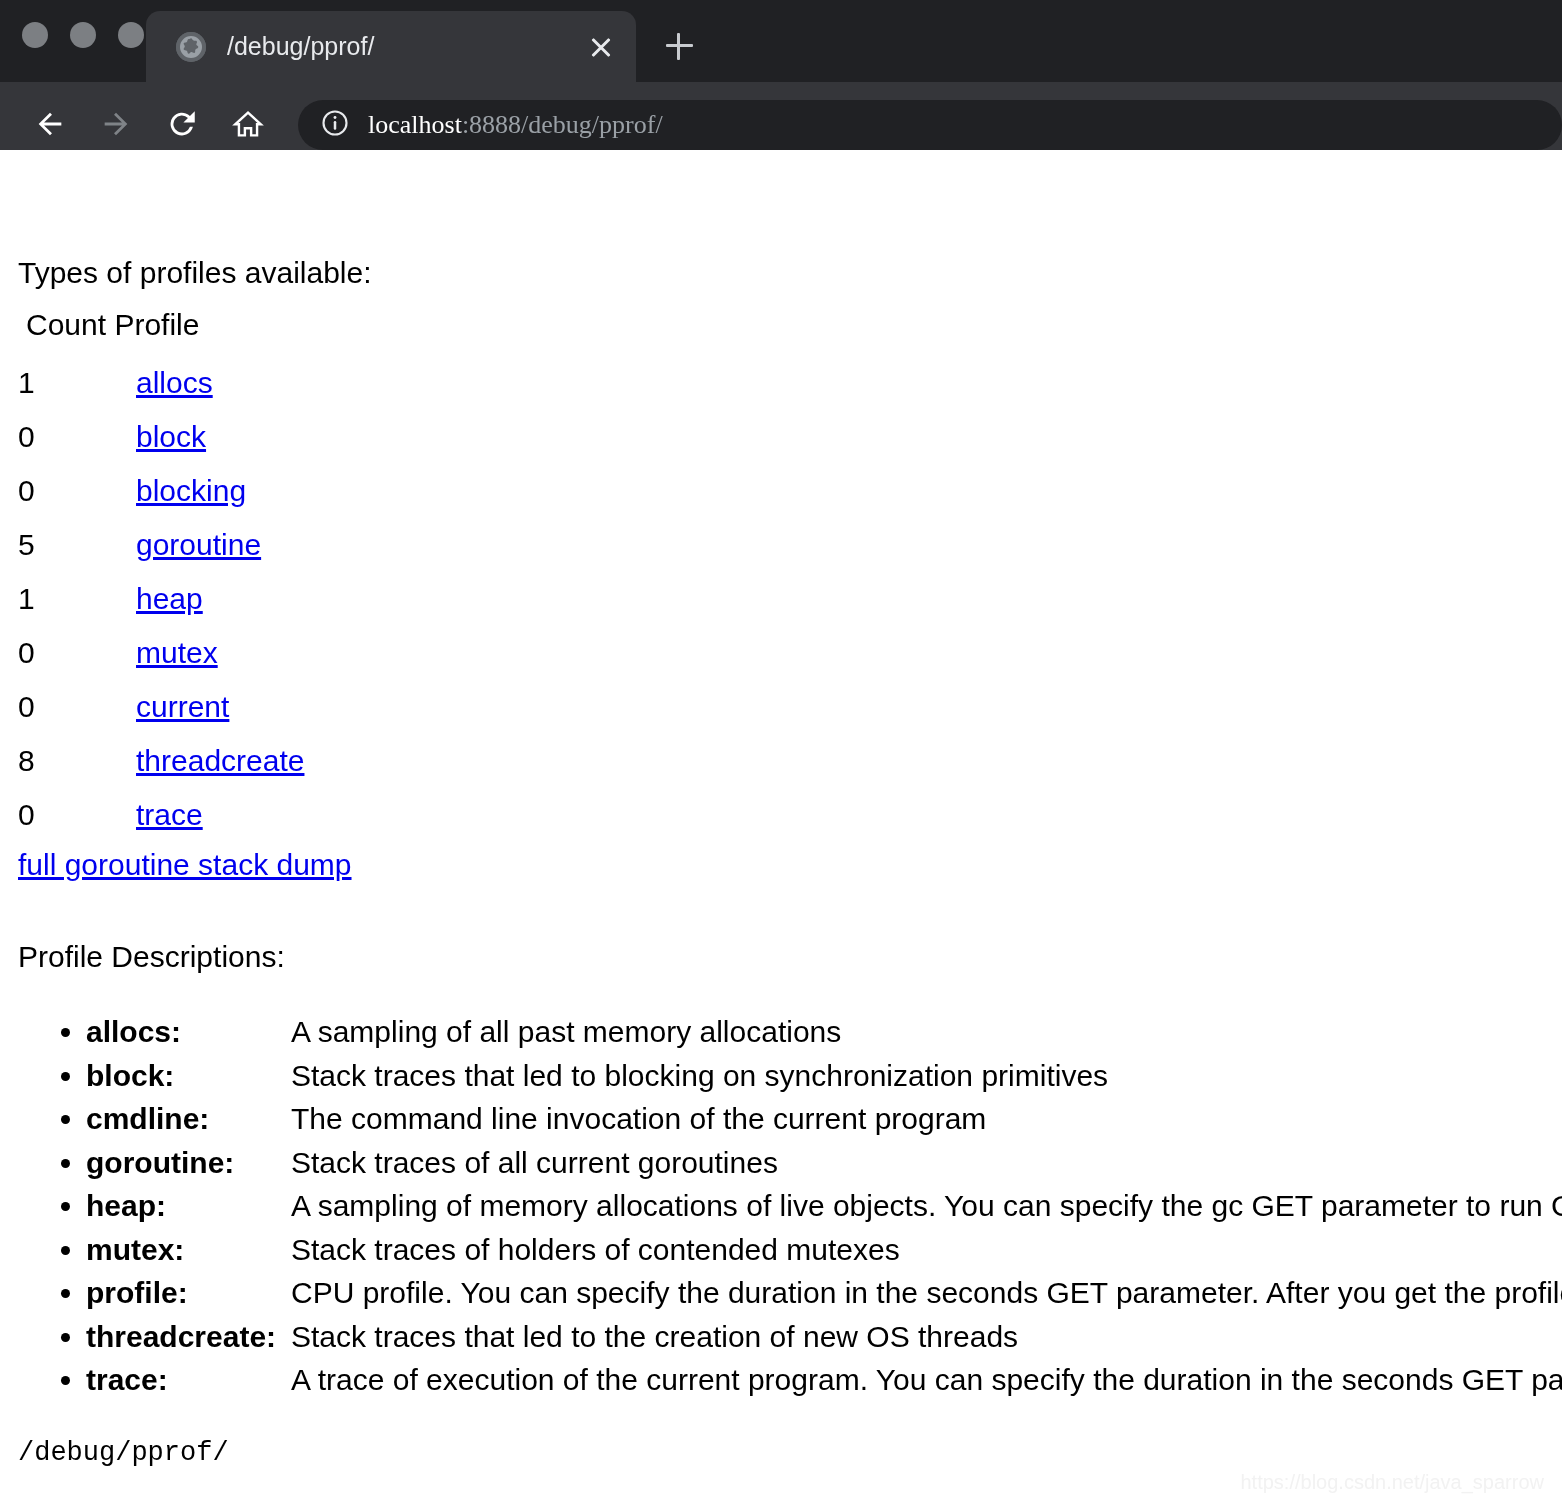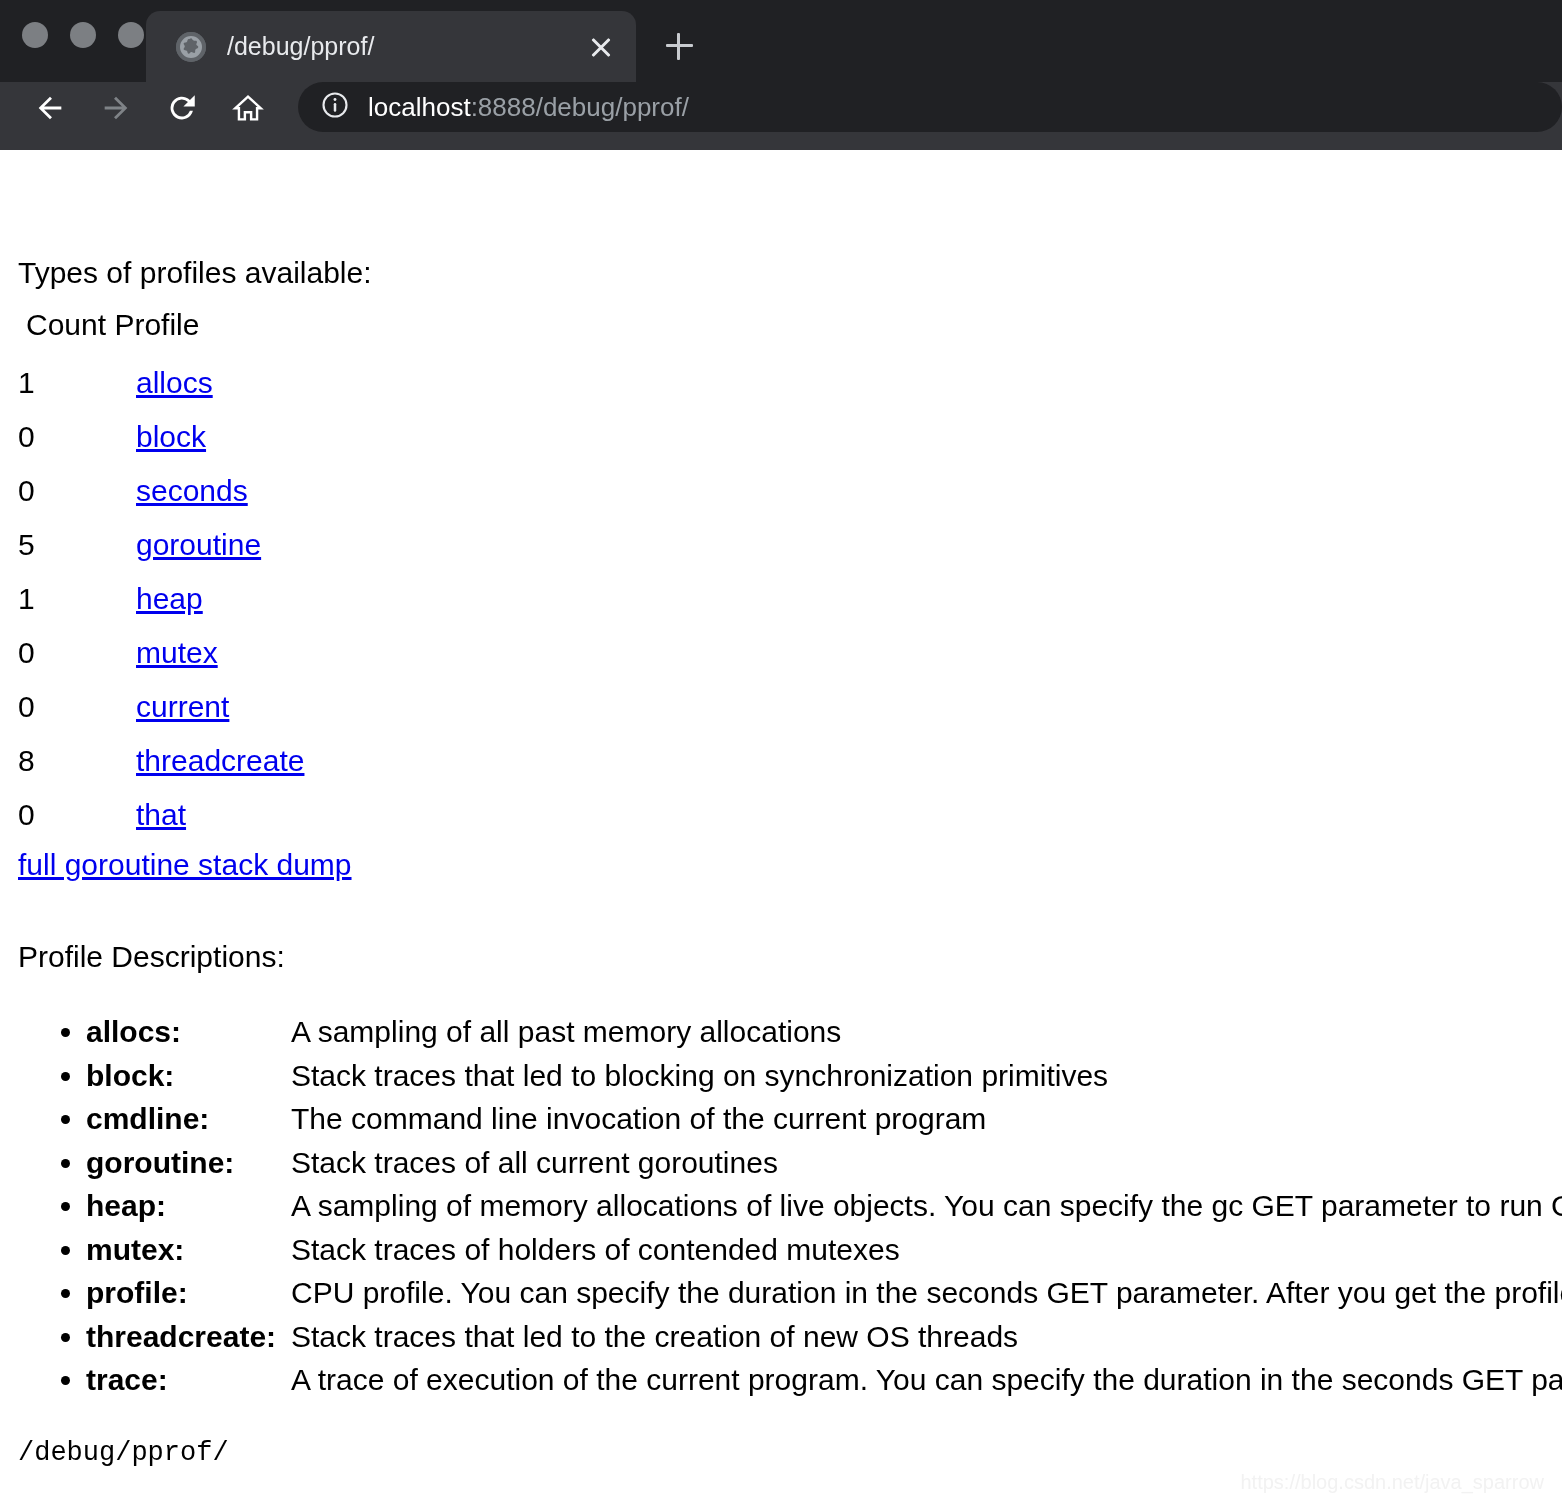--- a/index.html
+++ b/index.html
@@ -107,23 +107,24 @@
     background: #c8cbcf;
     border-radius: 1px;
   }
   .new-tab::before { left: 11px; top: 22px; width: 27px; height: 3px; }
   .new-tab::after  { left: 22px; top: 11px; width: 3px;  height: 27px; }
 
   .toolbar {
     height: 68px;
     background: #35363a;
     display: flex;
-    align-items: flex-start;
+    align-items: flex-end;
     padding-left: 24px;
     box-sizing: border-box;
+    font-family: Liberation Serif, serif;
   }
   .nav-btn {
     width: 52px;
     height: 52px;
     margin-right: 14px;
     display: flex;
     align-items: center;
     justify-content: center;
     cursor: pointer;
     flex: 0 0 auto;
@@ -328,21 +329,21 @@
         <tr>
           <td class="prof-count">1</td>
           <td><a class="plink" href="#">allocs</a></td>
         </tr>
         <tr>
           <td class="prof-count">0</td>
           <td><a class="plink" href="#">block</a></td>
         </tr>
         <tr>
           <td class="prof-count">0</td>
-          <td><a class="plink" href="#">seconds</a></td>
+          <td><a class="plink" href="#">blocking</a></td>
         </tr>
         <tr>
           <td class="prof-count">5</td>
           <td><a class="plink" href="#">goroutine</a></td>
         </tr>
         <tr>
           <td class="prof-count">1</td>
           <td><a class="plink" href="#">heap</a></td>
         </tr>
         <tr>
@@ -352,21 +353,21 @@
         <tr>
           <td class="prof-count">0</td>
           <td><a class="plink" href="#">current</a></td>
         </tr>
         <tr>
           <td class="prof-count">8</td>
           <td><a class="plink" href="#">threadcreate</a></td>
         </tr>
         <tr>
           <td class="prof-count">0</td>
-          <td><a class="plink" href="#">that</a></td>
+          <td><a class="plink" href="#">trace</a></td>
         </tr>
       </tbody>
     </table>
 
     <div class="stack-dump">
       <a class="plink" href="#">full goroutine stack dump</a>
     </div>
 
     <div class="desc-heading">Profile Descriptions:</div>
 

